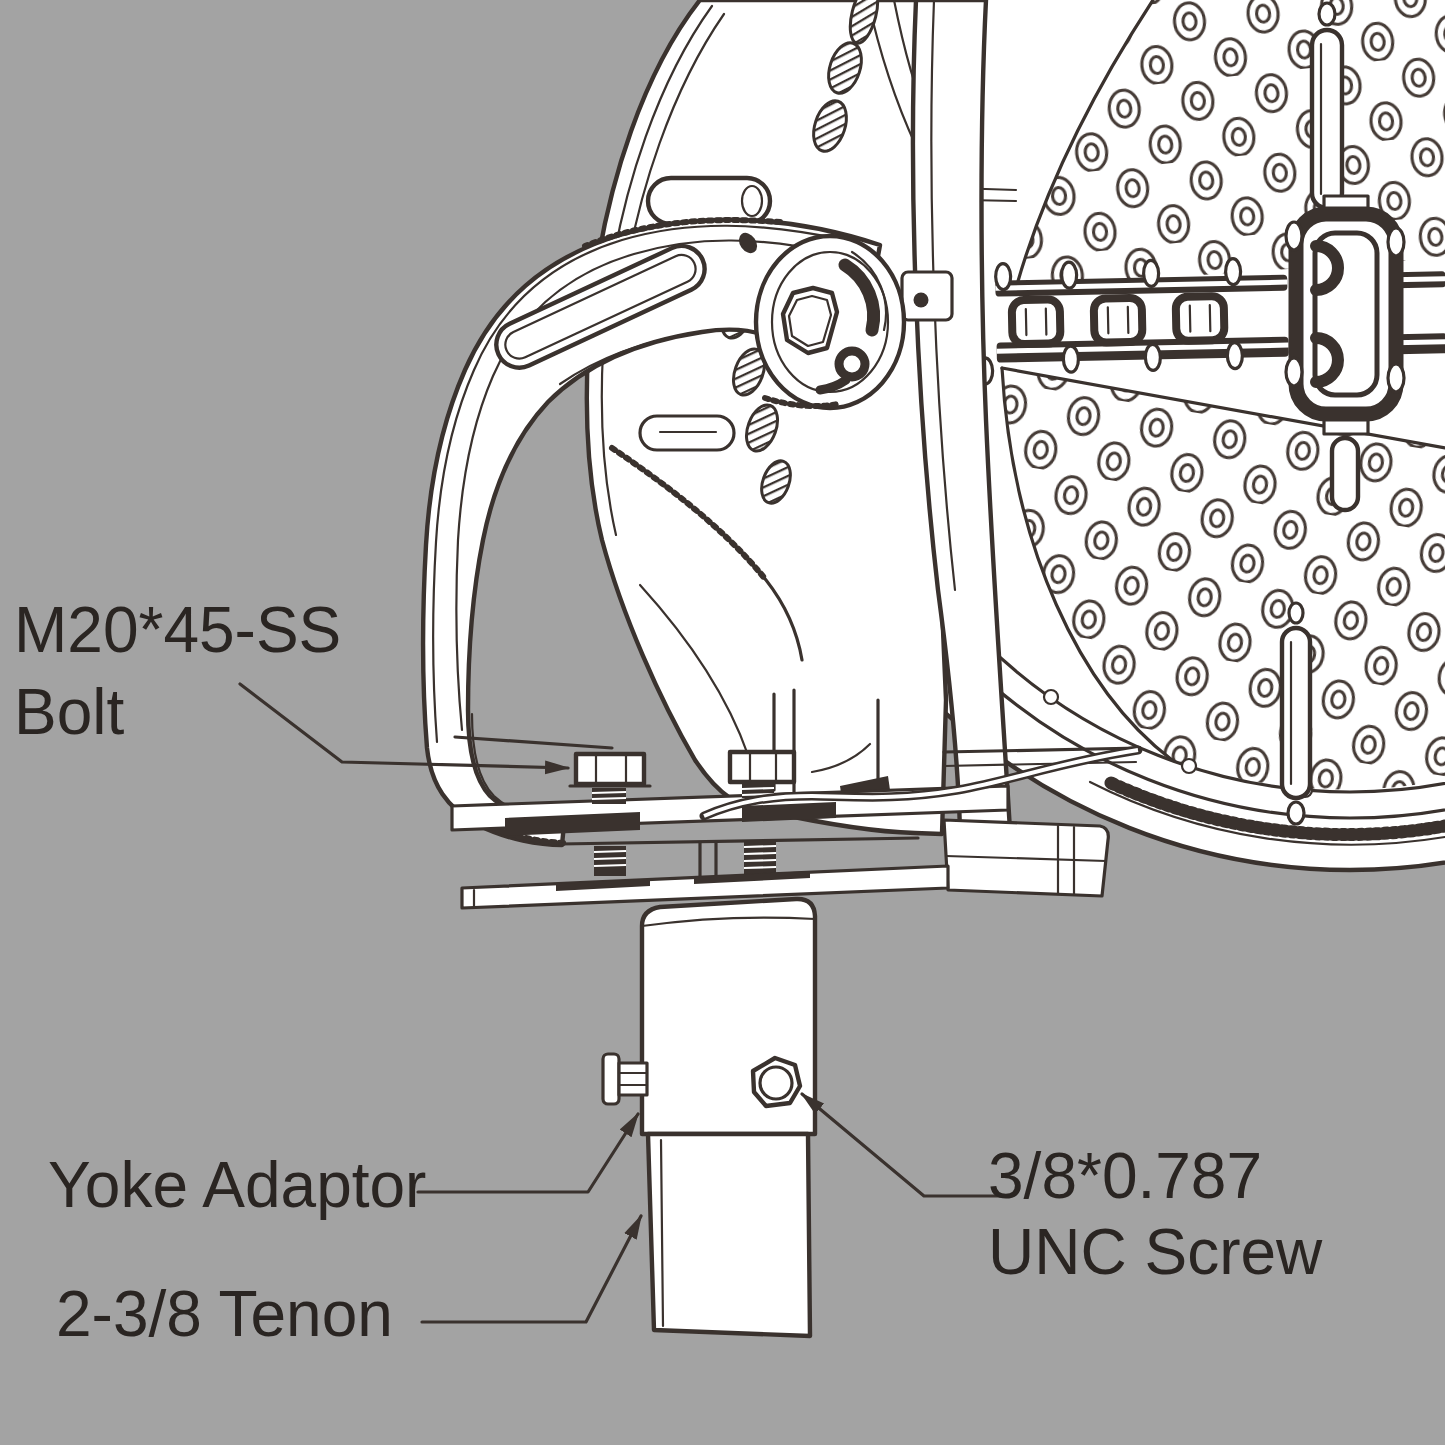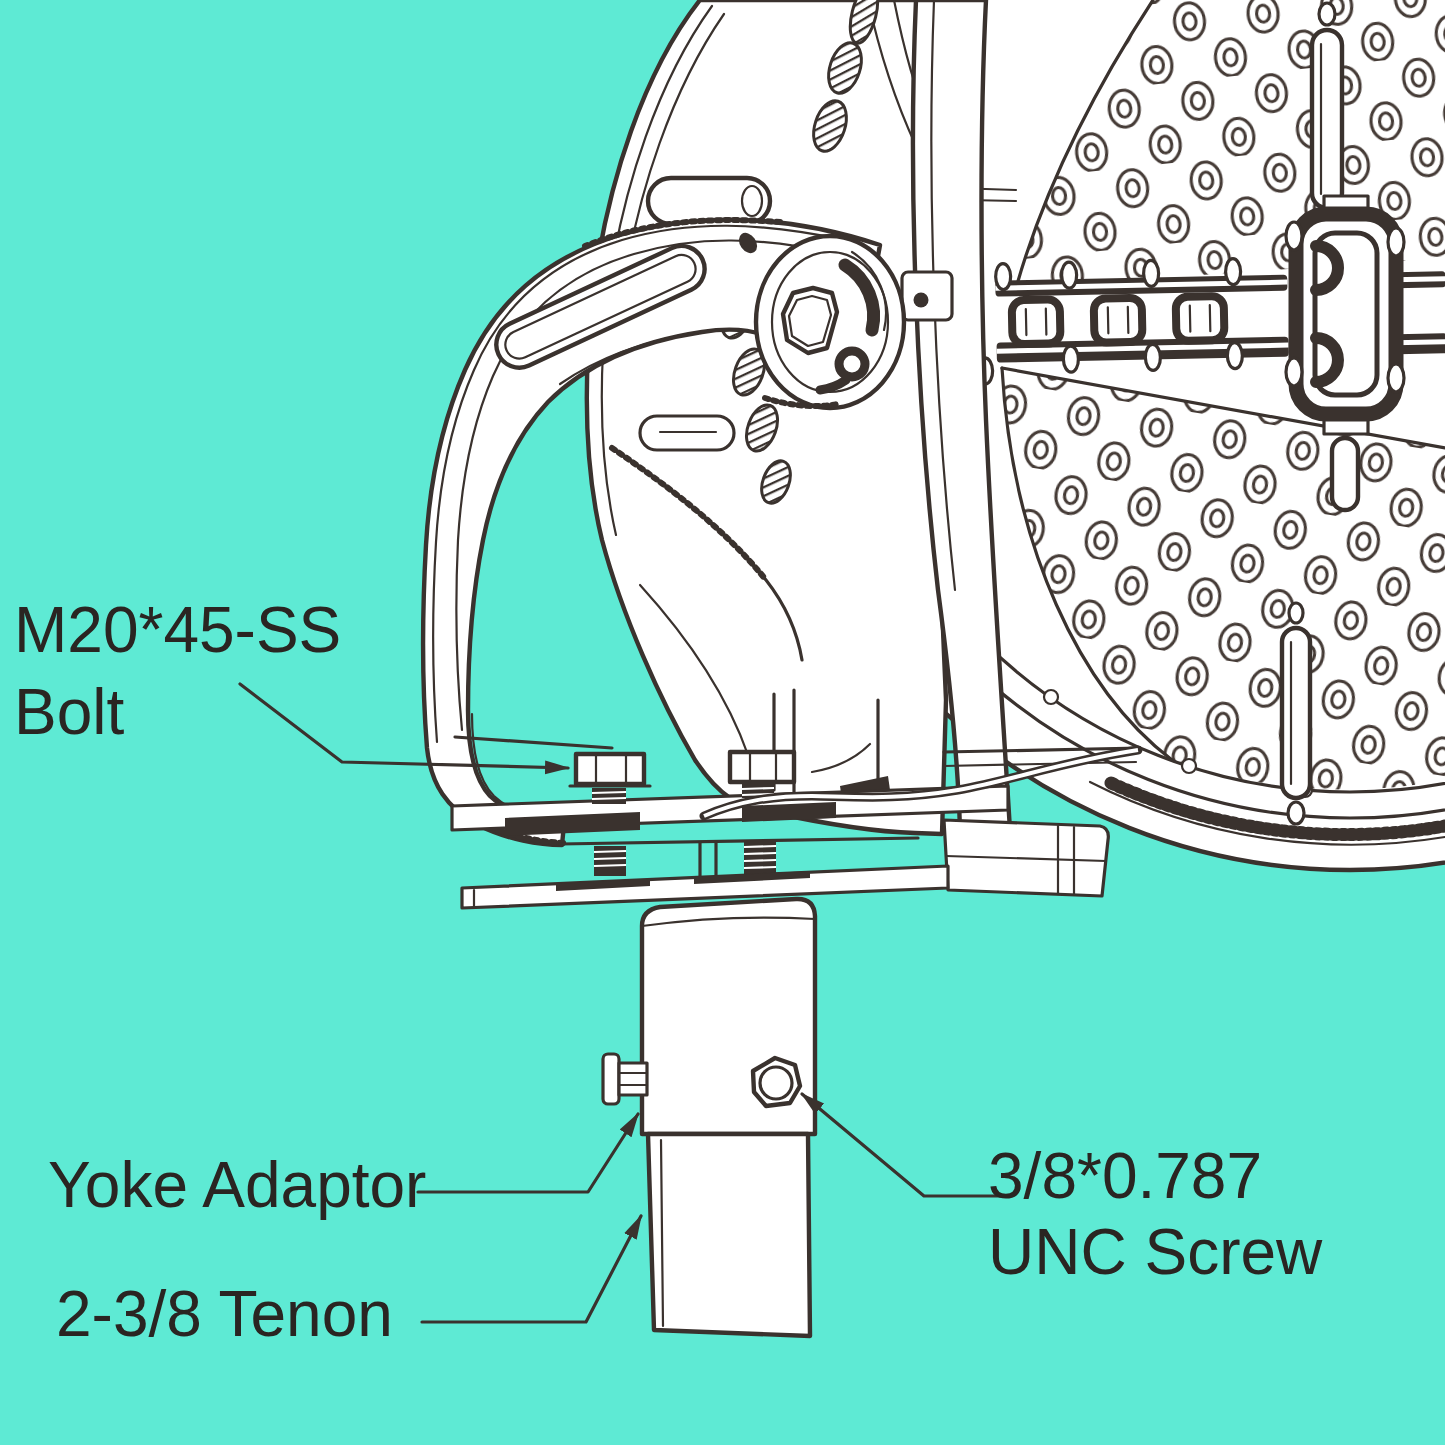--- a/index.html
+++ b/index.html
@@ -1,16 +1,16 @@
 <!DOCTYPE html>
 <html><head>
 <meta charset="utf-8">
 <style>
   html,body{margin:0;padding:0;background:#ffffff;}
-  #stage{width:1445px;height:1445px;position:relative;background:#5eead4;overflow:hidden;}
+  #stage{width:1445px;height:1445px;position:relative;background:#a3a3a3;overflow:hidden;}
   svg{display:block;}
   .ln{fill:none;stroke:#3a322e;stroke-linecap:round;stroke-linejoin:round;}
   .s2{stroke-width:2.2;}
   .s3{stroke-width:3.2;}
   .s4{stroke-width:4.4;}
   .w{fill:#ffffff;}
   .ink{fill:#3a322e;stroke:none;}
   .dash{stroke-dasharray:3.5 5;}
   text.callout{fill:#2a2522;font-family:"Liberation Sans","DejaVu Sans",sans-serif;font-size:64px;}
 </style>

